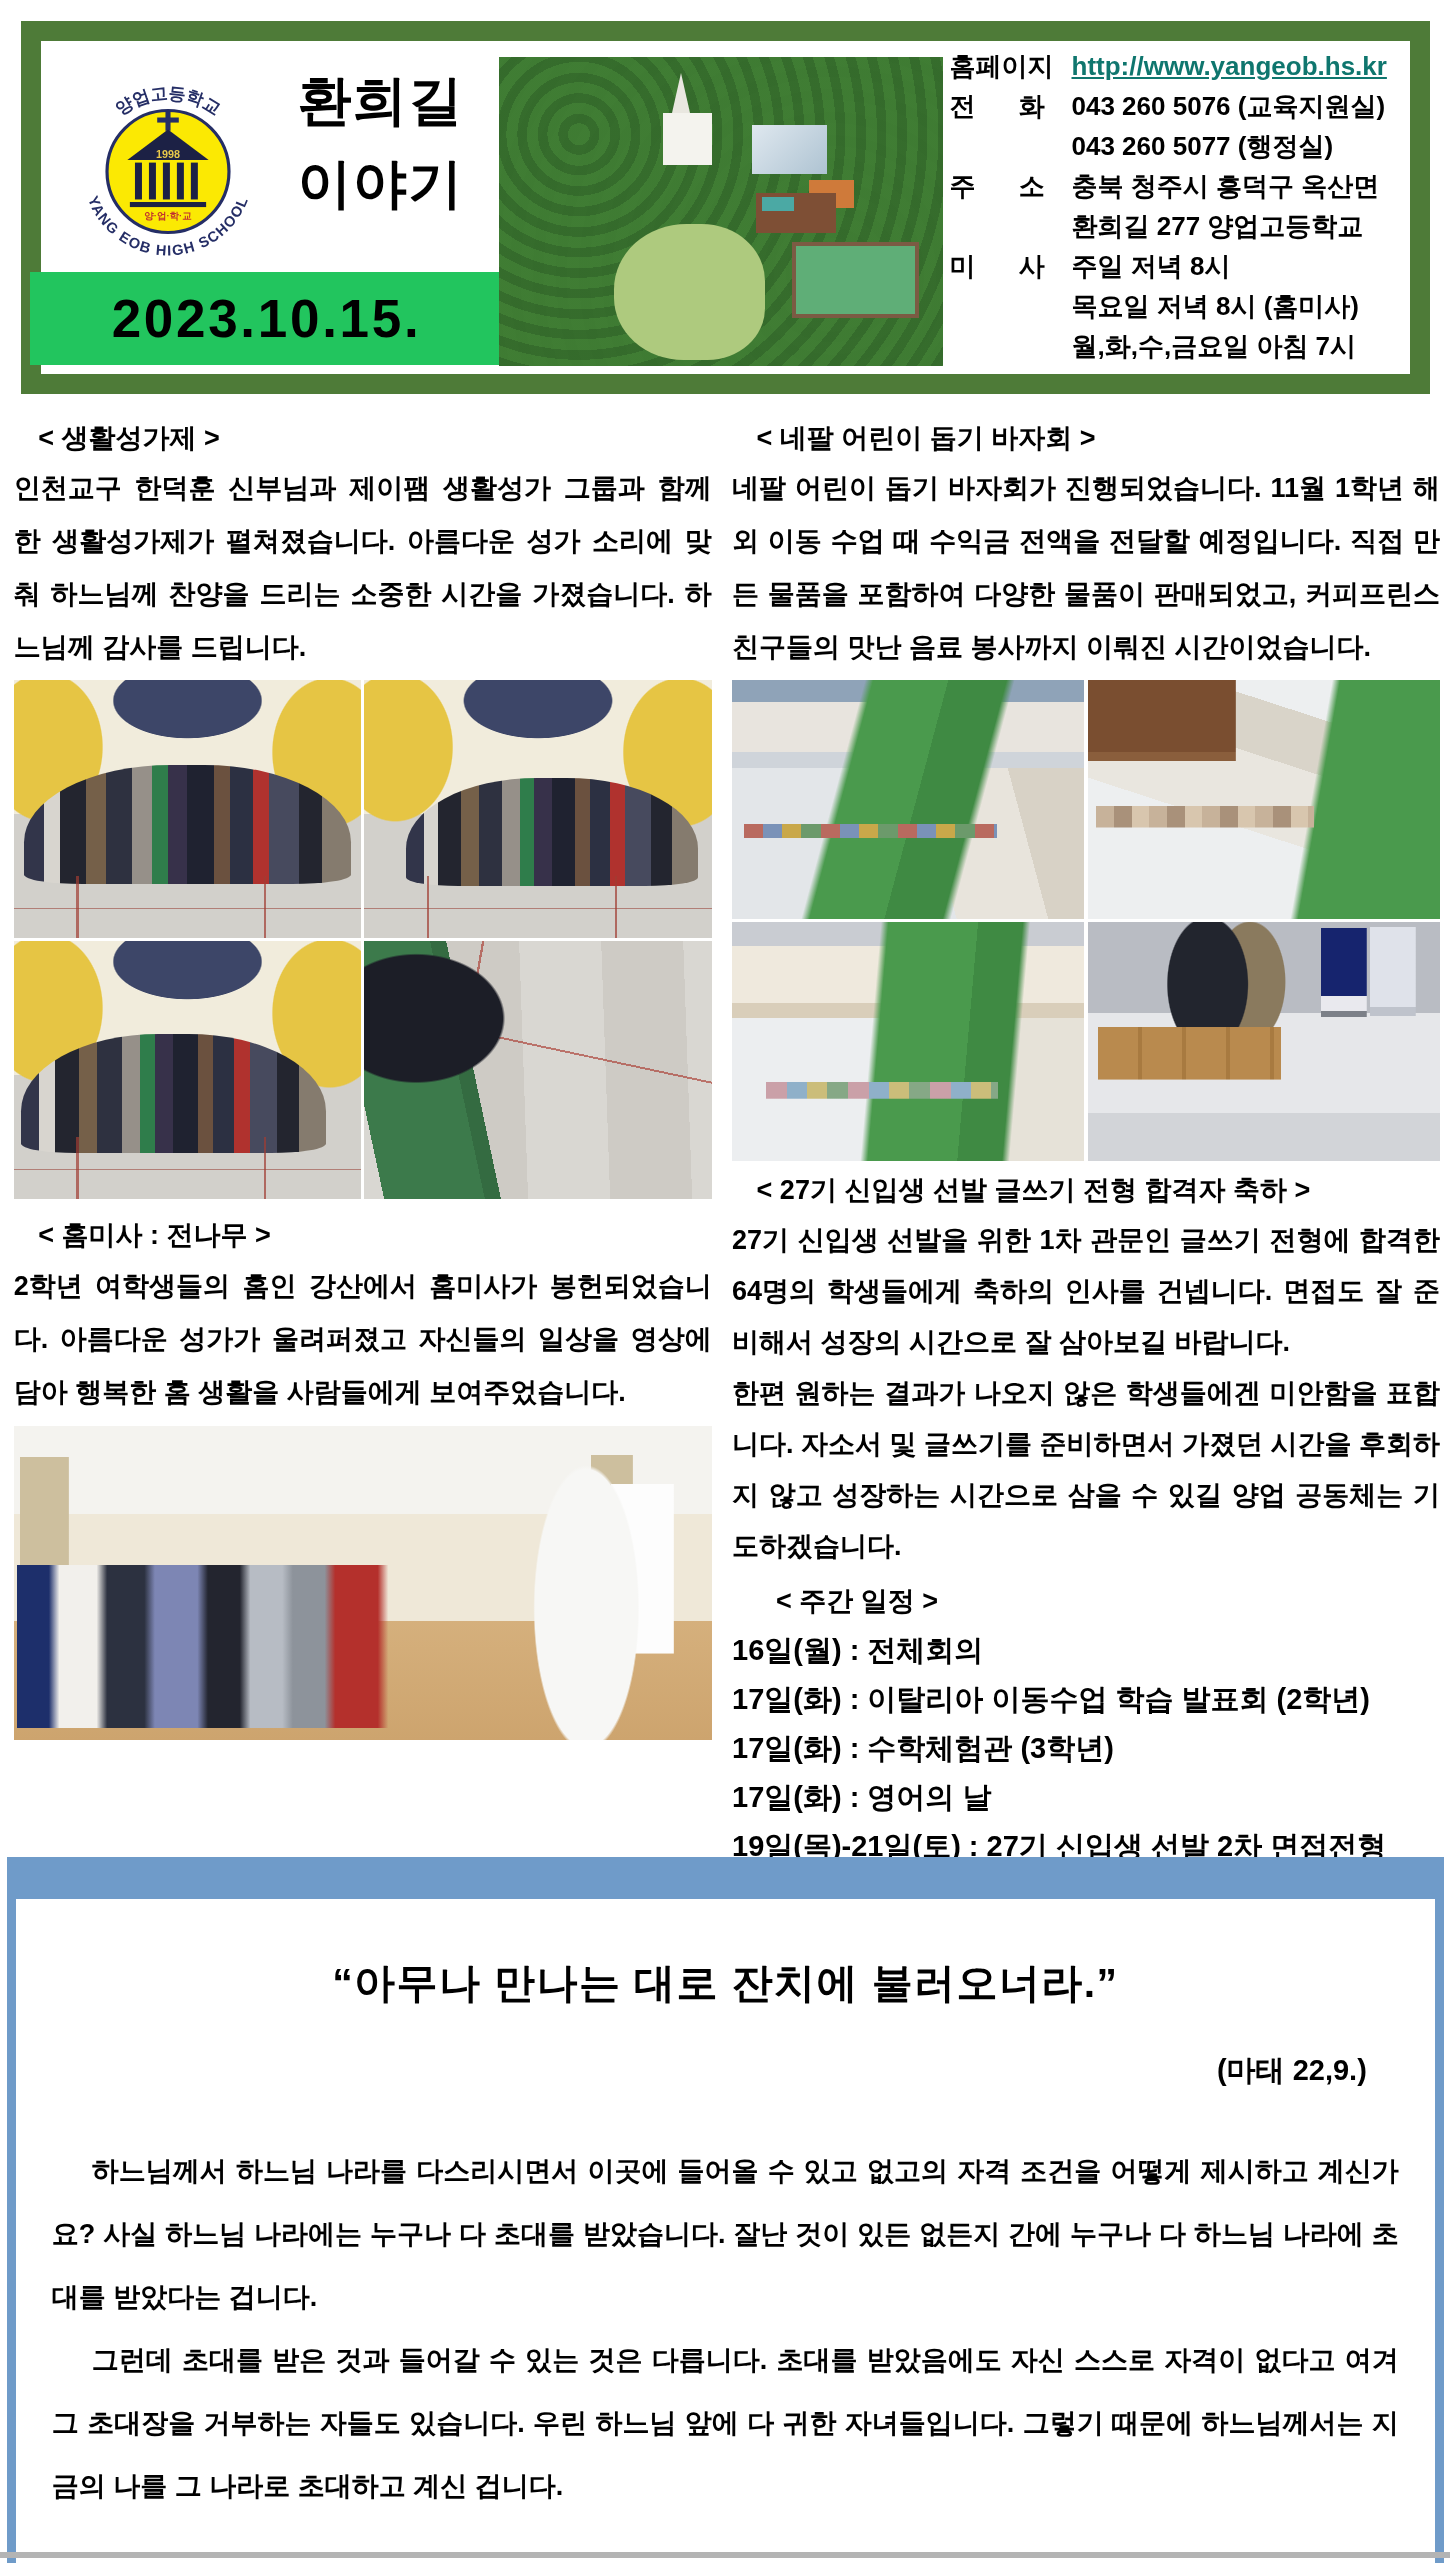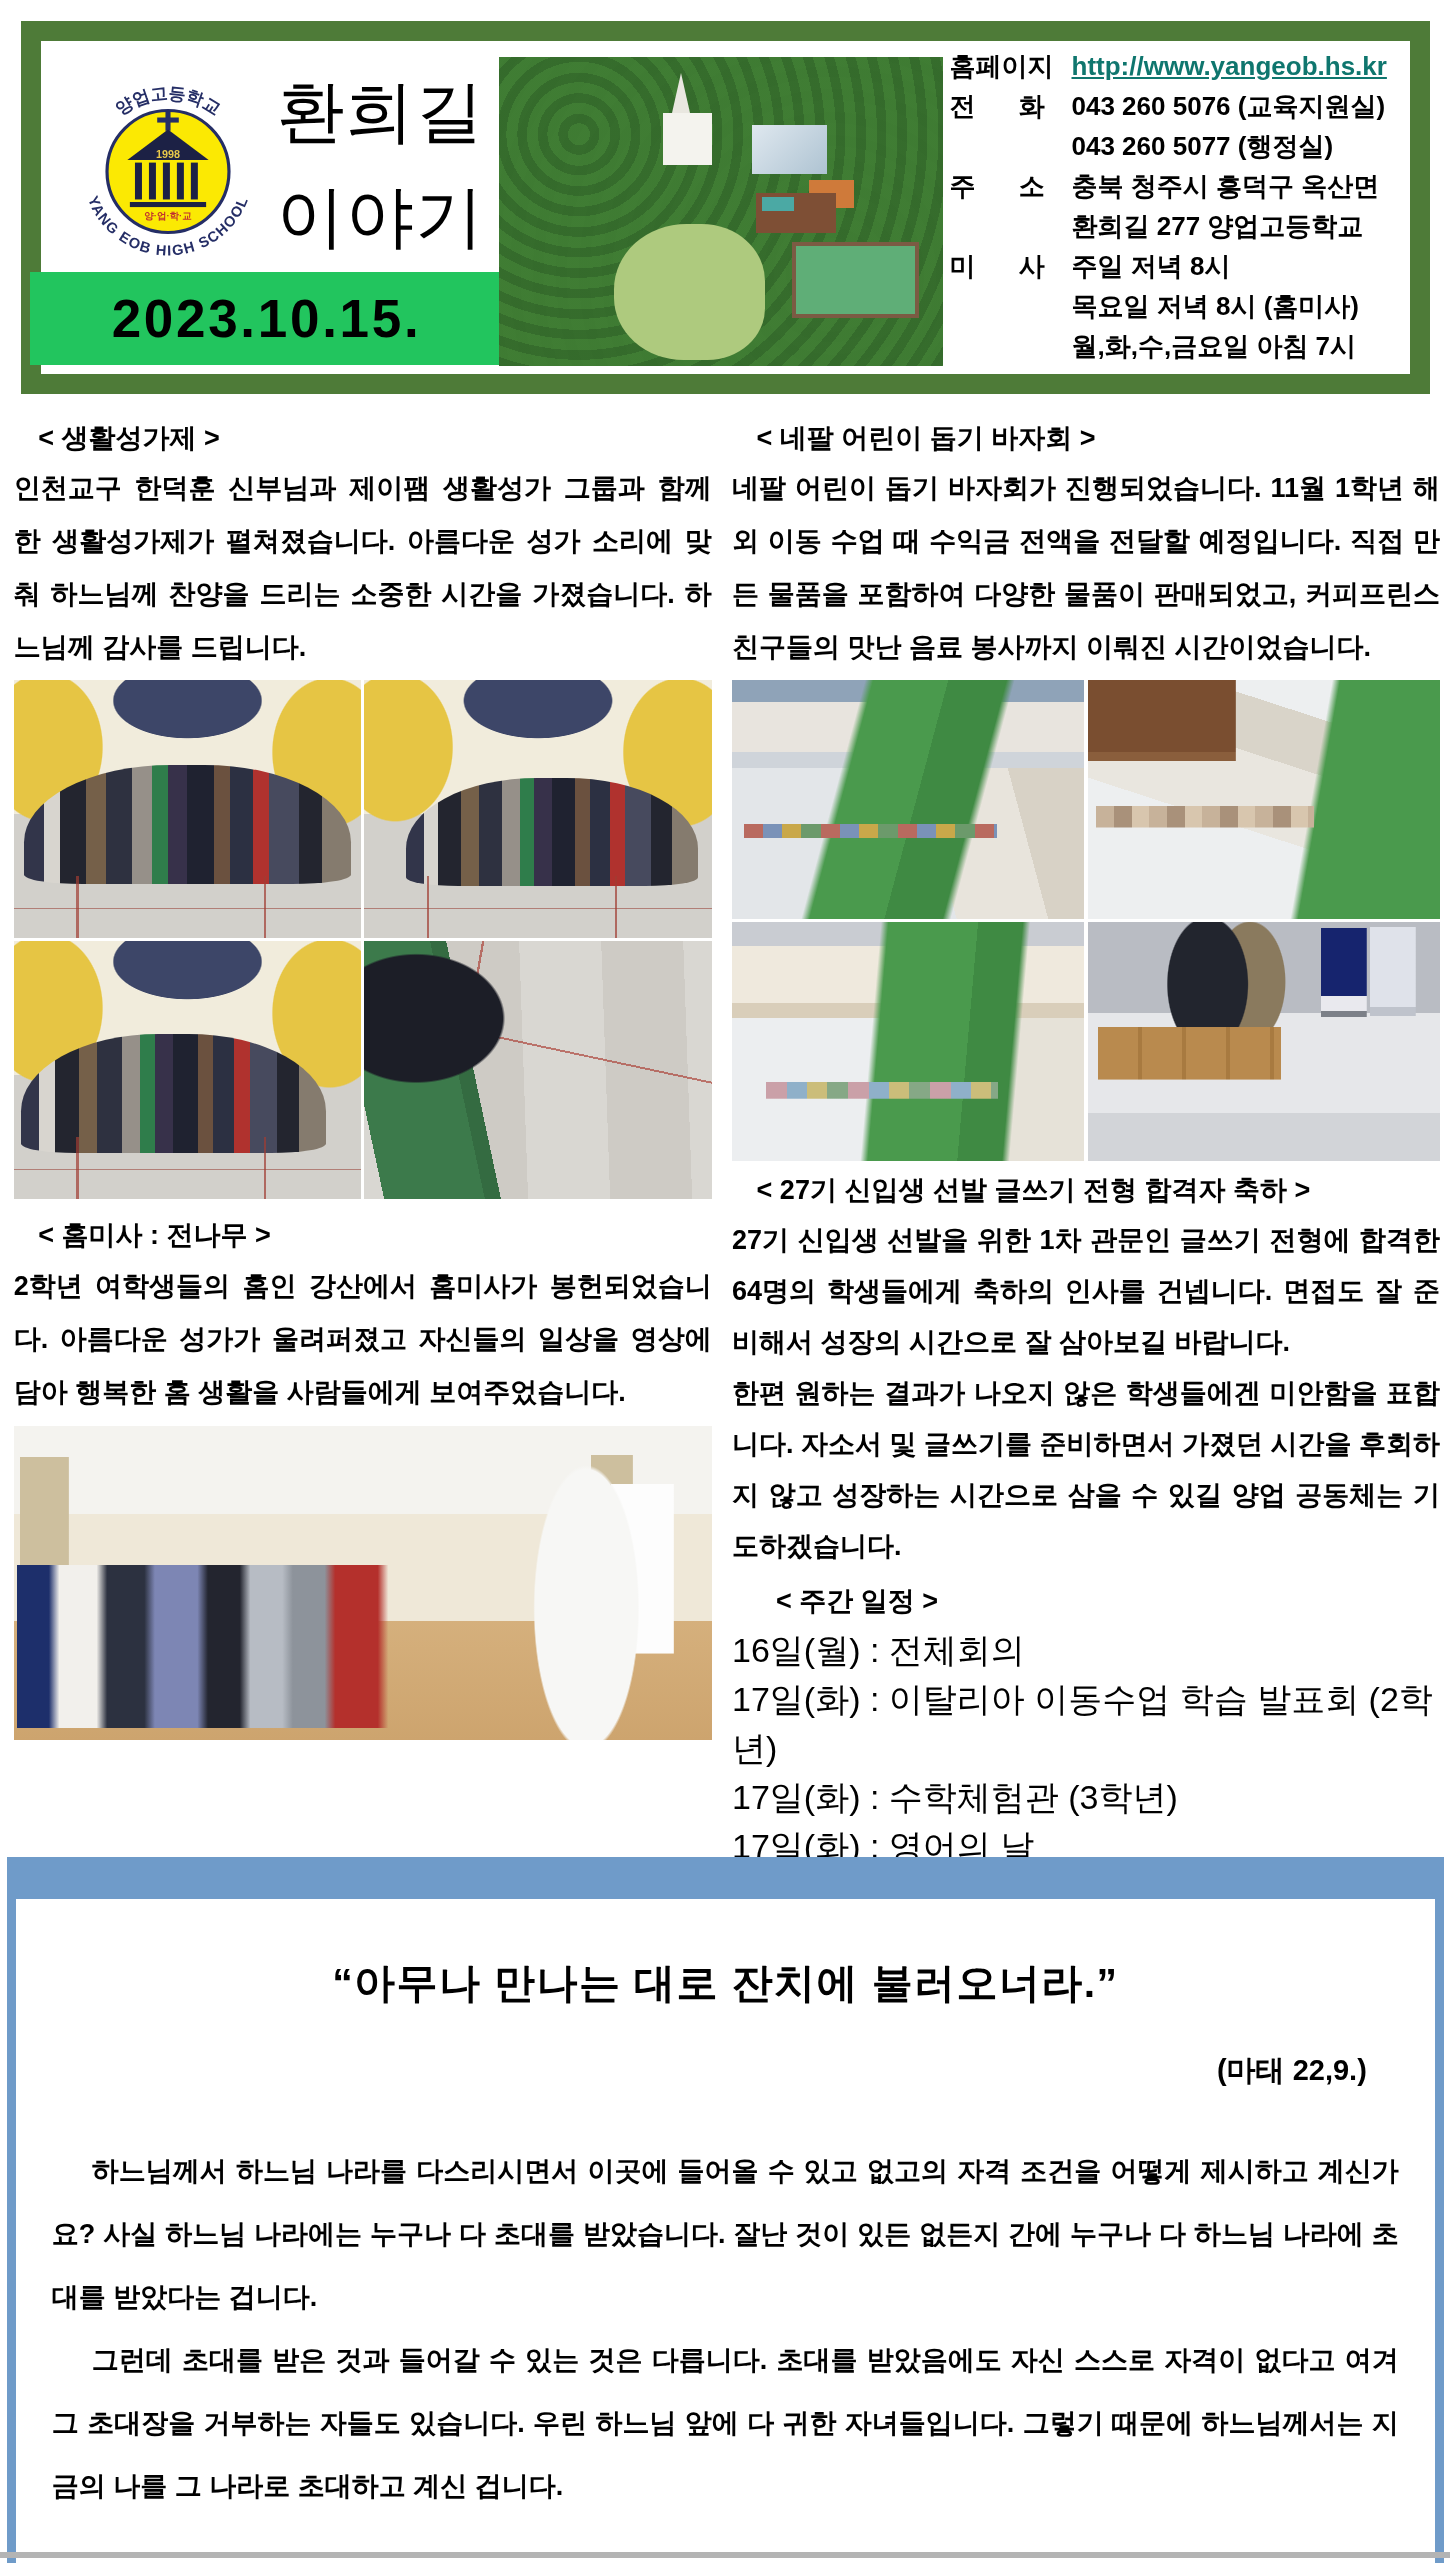--- a/index.html
+++ b/index.html
@@ -4,21 +4,21 @@
 <style>
   html,body{margin:0;padding:0;background:#ffffff;}
   body{width:1451px;height:2563px;position:relative;font-family:"Liberation Sans",sans-serif;color:#000;}
   .page{position:absolute;inset:0;background:#fff;}
 
   
   .masthead{position:absolute;left:20.5px;top:20.5px;width:1369px;height:333px;border:20.5px solid #4e7b38;background:#fff;}
   .logo-box{position:absolute;left:19px;top:11px;width:216px;height:239px;}
   .logo-box svg{width:100%;height:100%;}
   .nl-title{position:absolute;left:225px;top:18px;width:230px;text-align:center;
-    font-size:68px;font-weight:400;line-height:1.55;letter-spacing:1.4px;}
+    font-size:54px;font-weight:700;line-height:1.55;letter-spacing:1.4px;}
   .datebox{position:absolute;left:-11px;top:231px;width:474px;height:93px;background:#22c55e;
     display:flex;align-items:center;justify-content:center;}
   .datebox span{font-size:53px;font-weight:700;letter-spacing:2.7px;}
   .contact{position:absolute;left:909px;top:5.5px;width:462px;font-size:26px;font-weight:700;line-height:40px;}
   .contact-row{display:flex;}
   .contact-label{display:inline-block;width:122px;white-space:pre;flex:0 0 auto;}
   .contact-value{flex:1;}
   .link{color:#0f766e;text-decoration:underline;cursor:pointer;}
 
   
@@ -94,21 +94,21 @@
   .section-h{font-size:27px;font-weight:800;padding-left:24.6px;margin:9.6px 0 6.8px;}
   .section-h.tight{margin-top:11px;}
   .section-h.indent{padding-left:44px;}
   .body-p{font-size:27px;font-weight:700;line-height:53px;text-align:justify;margin:0;}
   .body-p2{font-size:27px;font-weight:700;line-height:51px;text-align:justify;margin:0;}
   .pgrid{display:grid;grid-template-columns:1fr 1fr;gap:3.4px;margin-top:5.5px;}
   .pgrid .photo{height:258px;}
   .pgrid-r .photo{height:239px;}
   .bigphoto{margin-top:6.8px;height:314px;}
   .aerial-box{position:absolute;left:458px;top:16.4px;width:444px;height:309px;}
-  .schedule{list-style:none;margin:4.1px 0 0;padding:0;font-size:34px;font-weight:400;line-height:49px;}
+  .schedule{list-style:none;margin:4.1px 0 0;padding:0;font-size:29px;font-weight:700;line-height:49px;}
   .h2-gap{margin-top:18px;}
 
   
   .gospel{position:absolute;left:6.8px;top:1857px;width:1437px;height:814px;background:#14b8a6;}
   .g-top{position:absolute;left:0;top:0;right:0;height:42px;background:#6f9bc9;}
   .g-bottom{position:absolute;left:0;bottom:0;right:0;height:41px;background:#6f9bc9;}
   .g-mid{position:absolute;left:0;top:42px;right:0;bottom:41px;background:#fff;
     border-left:9.6px solid #6f9bc9;border-right:9.6px solid #6f9bc9;}
   .g-quote{margin-top:57px;text-align:center;font-size:41px;font-weight:800;letter-spacing:1.4px;}
   .g-ref{margin-top:40px;text-align:right;padding-right:68px;font-size:29px;font-weight:700;}

